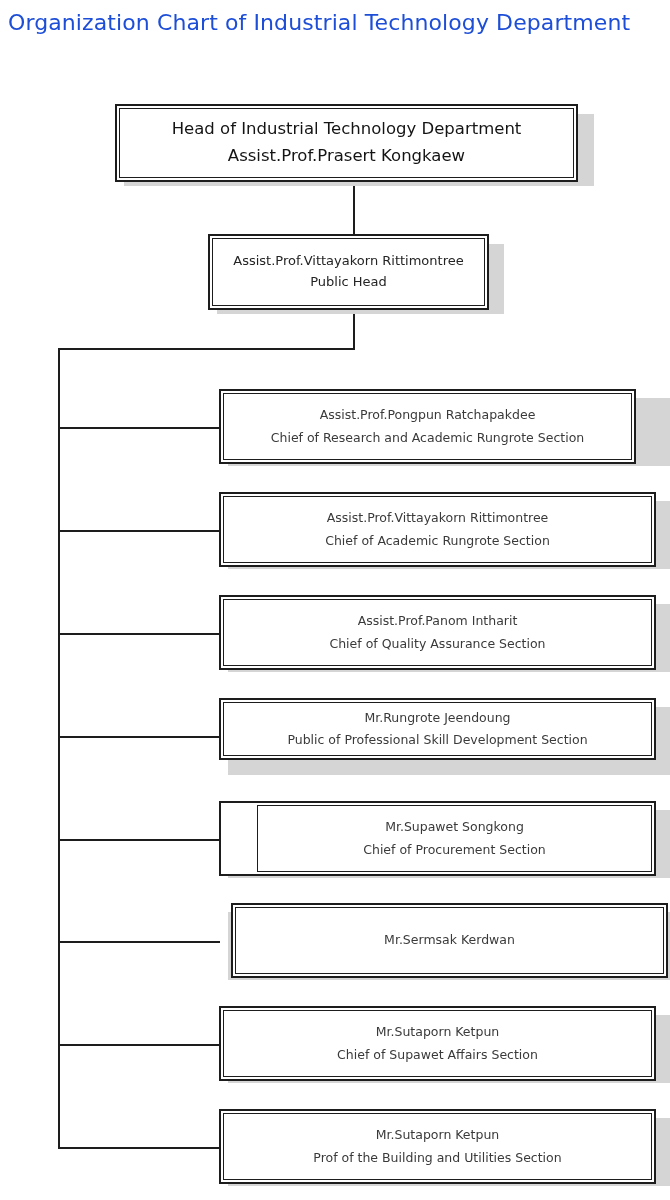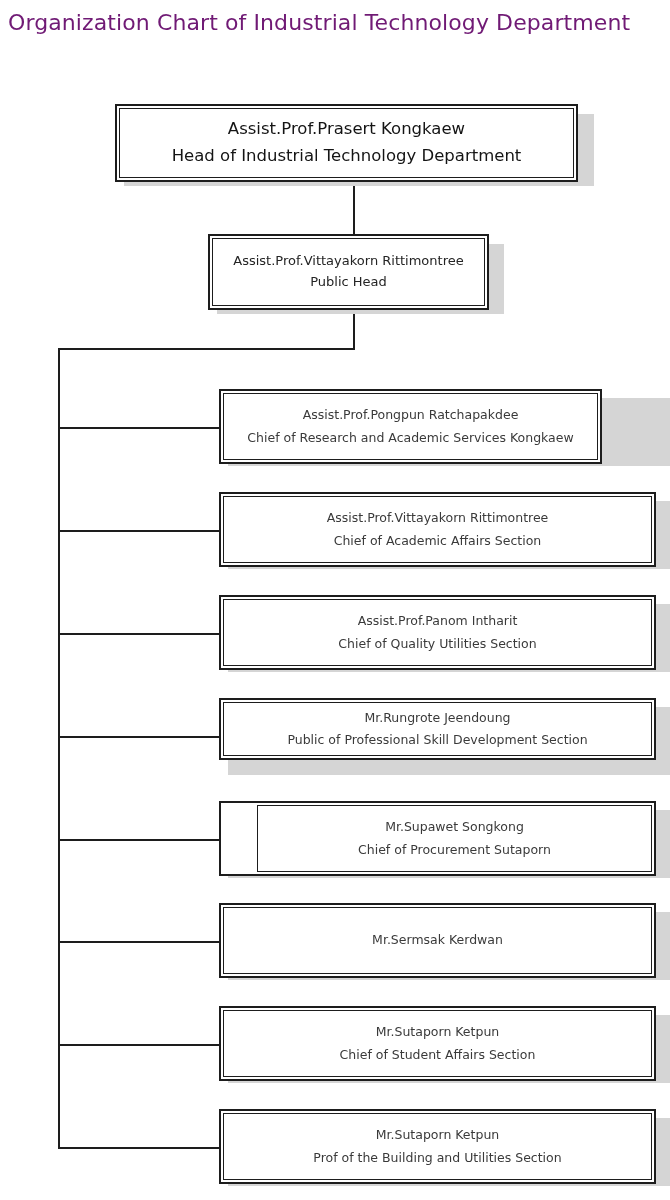--- a/index.html
+++ b/index.html
@@ -16,21 +16,21 @@
     color: #2a2a2a;
   }
 
   
   .chart-title {
     position: absolute;
     left: 8px;
     top: 10px;
     font-size: 22px;
     letter-spacing: 0.1px;
-    color: #701a75;
+    color: #1d4ed8;
     white-space: nowrap;
     font-weight: 400;
   }
 
   
   .org-canvas {
     position: absolute;
     left: 0;
     top: 0;
     width: 670px;
@@ -102,85 +102,85 @@
   <div class="line h" style="left:58px; top:633px; width:162px;"></div>
   <div class="line h" style="left:58px; top:736px; width:162px;"></div>
   <div class="line h" style="left:58px; top:839px; width:162px;"></div>
   <div class="line h" style="left:58px; top:941px; width:162px;"></div>
   <div class="line h" style="left:58px; top:1044px; width:162px;"></div>
   <div class="line h" style="left:58px; top:1147px; width:162px;"></div>
 
   <div class="node-shadow" style="left:124px; top:114px; width:470px; height:72px;"></div>
   <div class="node node-root" style="left:115px; top:104px; width:463px; height:78px;">
     <div class="node-inner">
+      <span class="node-line">Head of Industrial Technology Department</span>
       <span class="node-line">Assist.Prof.Prasert Kongkaew</span>
-      <span class="node-line">Head of Industrial Technology Department</span>
     </div>
   </div>
 
   <div class="node-shadow" style="left:217px; top:244px; width:287px; height:70px;"></div>
   <div class="node node-deputy" style="left:208px; top:234px; width:281px; height:76px;">
     <div class="node-inner">
       <span class="node-line">Assist.Prof.Vittayakorn Rittimontree</span>
       <span class="node-line">Public Head</span>
     </div>
   </div>
 
   <div class="node-shadow" style="left:228px; top:398px; width:442px; height:68px;"></div>
-  <div class="node node-section" style="left:219px; top:389px; width:383px; height:75px;">
+  <div class="node node-section" style="left:219px; top:389px; width:417px; height:75px;">
     <div class="node-inner">
       <span class="node-line">Assist.Prof.Pongpun Ratchapakdee</span>
-      <span class="node-line">Chief of Research and Academic Services Kongkaew</span>
+      <span class="node-line">Chief of Research and Academic Rungrote Section</span>
     </div>
   </div>
 
   <div class="node-shadow" style="left:228px; top:501px; width:442px; height:68px;"></div>
   <div class="node node-section" style="left:219px; top:492px; width:437px; height:75px;">
     <div class="node-inner">
       <span class="node-line">Assist.Prof.Vittayakorn Rittimontree</span>
-      <span class="node-line">Chief of Academic Affairs Section</span>
+      <span class="node-line">Chief of Academic Rungrote Section</span>
     </div>
   </div>
 
   <div class="node-shadow" style="left:228px; top:604px; width:442px; height:68px;"></div>
   <div class="node node-section" style="left:219px; top:595px; width:437px; height:75px;">
     <div class="node-inner">
       <span class="node-line">Assist.Prof.Panom Intharit</span>
-      <span class="node-line">Chief of Quality Utilities Section</span>
+      <span class="node-line">Chief of Quality Assurance Section</span>
     </div>
   </div>
 
   <div class="node-shadow" style="left:228px; top:707px; width:442px; height:68px;"></div>
   <div class="node node-section" style="left:219px; top:698px; width:437px; height:62px;">
     <div class="node-inner">
       <span class="node-line">Mr.Rungrote Jeendoung</span>
       <span class="node-line">Public of Professional Skill Development Section</span>
     </div>
   </div>
 
   <div class="node-shadow" style="left:228px; top:810px; width:442px; height:68px;"></div>
   <div class="node node-section" style="left:219px; top:801px; width:437px; height:75px;padding-left:36px;">
     <div class="node-inner">
       <span class="node-line">Mr.Supawet Songkong</span>
-      <span class="node-line">Chief of Procurement Sutaporn</span>
+      <span class="node-line">Chief of Procurement Section</span>
     </div>
   </div>
 
   <div class="node-shadow" style="left:228px; top:912px; width:442px; height:68px;"></div>
-  <div class="node node-section" style="left:219px; top:903px; width:437px; height:75px;">
+  <div class="node node-section" style="left:231px; top:903px; width:437px; height:75px;">
     <div class="node-inner">
       <span class="node-line">Mr.Sermsak Kerdwan</span>
     </div>
   </div>
 
   <div class="node-shadow" style="left:228px; top:1015px; width:442px; height:68px;"></div>
   <div class="node node-section" style="left:219px; top:1006px; width:437px; height:75px;">
     <div class="node-inner">
       <span class="node-line">Mr.Sutaporn Ketpun</span>
-      <span class="node-line">Chief of Student Affairs Section</span>
+      <span class="node-line">Chief of Supawet Affairs Section</span>
     </div>
   </div>
 
   <div class="node-shadow" style="left:228px; top:1118px; width:442px; height:68px;"></div>
   <div class="node node-section" style="left:219px; top:1109px; width:437px; height:75px;">
     <div class="node-inner">
       <span class="node-line">Mr.Sutaporn Ketpun</span>
       <span class="node-line">Prof of the Building and Utilities Section</span>
     </div>
   </div>

